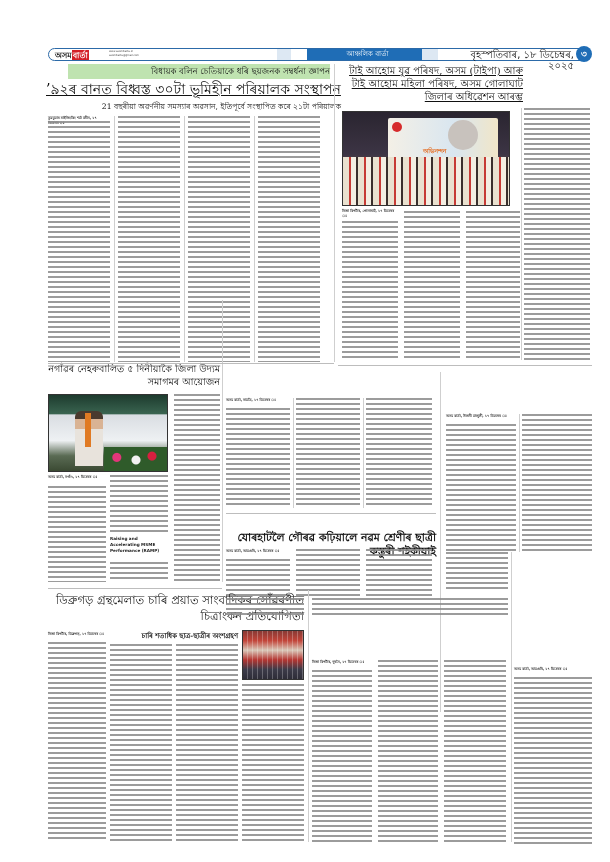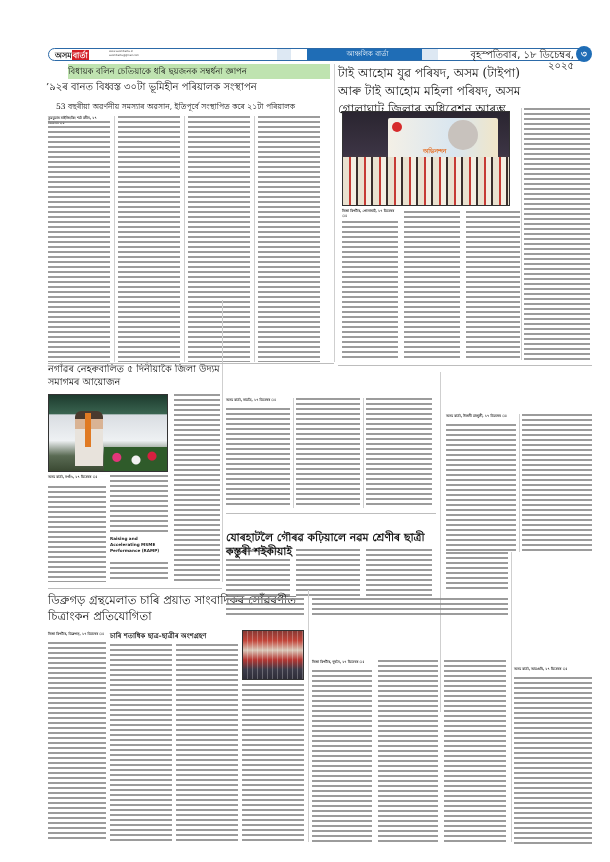--- a/index.html
+++ b/index.html
@@ -5,21 +5,21 @@
   * { box-sizing: border-box; margin: 0; padding: 0; }
   html, body { width: 610px; height: 862px; background: #ffffff; overflow: hidden; }
   body { font-family: "DejaVu Sans", sans-serif; color: #111; position: relative; }
   .abs { position: absolute; }
   .filler {
     background-image: repeating-linear-gradient(to bottom, #8a8a8a 0px, #8a8a8a 1.6px, transparent 1.6px, transparent 5px);
     opacity: 0.85;
   }
   .col-rule { position: absolute; width: 0; border-left: 1px solid #cfcfcf; }
   .hrule { position: absolute; height: 0; border-top: 1px solid #bdbdbd; }
-  .hl { font-family: "DejaVu Serif", serif; color: #111; text-align: left; line-height: 1.15; }
+  .hl { font-family: "DejaVu Serif", serif; color: #111; text-align: right; line-height: 1.15; }
   .photo { position: absolute; overflow: hidden; border: 1px solid #333; }
 
   
   #masthead { left: 48px; top: 48px; width: 542px; height: 13px; border: 1px solid #2c6aa8; border-radius: 7px 7px 7px 7px; background: #fff; }
   #masthead .logo { position: absolute; left: 6px; top: 0px; font-size: 8px; font-weight: bold; color: #1a1a1a; font-family: "DejaVu Serif", serif; }
   #masthead .logo .red { color: #fff; background: #d41f26; padding: 0 1px; }
   #masthead .webline { position: absolute; left: 60px; top: 1px; font-size: 2.6px; color: #444; line-height: 3.5px; }
   #masthead .blk1 { position: absolute; left: 228px; top: 0; width: 14px; height: 11px; background: #dde8f3; }
   #masthead .section { position: absolute; left: 258px; top: 0; width: 115px; height: 11px; background: #1f6db6; color: #fff; font-size: 7px; line-height: 11px; text-align: center; padding-left: 6px; }
   #masthead .blk2 { position: absolute; left: 373px; top: 0; width: 16px; height: 11px; background: #dde8f3; }
@@ -37,34 +37,34 @@
   </span>
   <span class="blk1"></span>
   <span class="section">আঞ্চলিক বাৰ্তা</span>
   <span class="blk2"></span>
   <span class="date">বৃহস্পতিবাৰ, ১৮ ডিচেম্বৰ, ২০২৫</span>
   <span class="pageno">৩</span>
 </div>
 
 <div class="abs" style="left:48px; top:64px; width:282px; height:298px;">
   <div class="hl" style="position:absolute; left:20px; top:0; width:262px; height:15px; background:#bfe3b0; font-size:8.5px; line-height:15px;">বিধায়ক বলিন চেতিয়াকে ধৰি ছয়জনক সম্বৰ্ধনা জ্ঞাপন</div>
-  <div class="hl" style="position:absolute; left:-2px; top:17px; width:290px; font-size:10px; white-space:nowrap;">’৯২ৰ বানত বিধ্বস্ত ৩০টা ভূমিহীন পৰিয়ালক সংস্থাপন</div>
-  <div class="hl" style="position:absolute; left:8px; top:39px; width:285px; font-size:7.6px; white-space:nowrap;">53 বছৰীয়া অৱৰ্ণনীয় সমস্যাৰ অৱসান, ইতিপূৰ্বে সংস্থাপিত কৰে ২১টা পৰিয়ালক</div>
+  <div class="hl" style="position:absolute; left:-2px; top:17px; width:290px; font-size:14px; white-space:nowrap;text-decoration:underline;">’৯২ৰ বানত বিধ্বস্ত ৩০টা ভূমিহীন পৰিয়ালক সংস্থাপন</div>
+  <div class="hl" style="position:absolute; left:8px; top:39px; width:285px; font-size:7.6px; white-space:nowrap;">21 বছৰীয়া অৱৰ্ণনীয় সমস্যাৰ অৱসান, ইতিপূৰ্বে সংস্থাপিত কৰে ২১টা পৰিয়ালক</div>
   <div style="position:absolute; left:0; top:52px; width:60px; font-size:3.4px; font-weight:bold; line-height:5px;">ডুমডুমাৰ ৰাইজিংকিং শৰ্মা বৰীন, ১৭ ডিচেম্বৰ ঃ</div>
   <div class="abs filler" style="left:0; top:57px; width:62px; height:241px;"></div>
   <div class="abs filler" style="left:70px; top:52px; width:62px; height:246px;"></div>
   <div class="abs filler" style="left:140px; top:52px; width:62px; height:246px;"></div>
   <div class="abs filler" style="left:210px; top:52px; width:62px; height:246px;"></div>
   <div class="col-rule" style="left:66px; top:52px; height:246px;"></div>
   <div class="col-rule" style="left:136px; top:52px; height:246px;"></div>
   <div class="col-rule" style="left:206px; top:52px; height:246px;"></div>
 </div>
 
 <div class="abs" style="left:338px; top:64px; width:252px; height:300px;">
-  <div class="hl" style="position:absolute; left:0; top:0; width:185px; font-size:12px; line-height:18px;">টাই আহোম যুৱ পৰিষদ, অসম (টাইপা) আৰু টাই আহোম মহিলা পৰিষদ, অসম গোলাঘাট জিলাৰ অধিৱেশন আৰম্ভ</div>
+  <div class="hl" style="position:absolute; left:0; top:0; width:185px; font-size:10px; line-height:13px;text-decoration:underline;">টাই আহোম যুৱ পৰিষদ, অসম (টাইপা) আৰু টাই আহোম মহিলা পৰিষদ, অসম গোলাঘাট জিলাৰ অধিৱেশন আৰম্ভ</div>
   <div class="photo" style="left:4px; top:47px; width:168px; height:95px; background:linear-gradient(#2a2530 0%, #3c3444 45%, #6f5b55 70%, #9a8772 100%);">
     <div style="position:absolute; left:45px; top:6px; width:110px; height:45px; background:linear-gradient(90deg,#f4f0e6,#d9e6f0 60%,#f1e6c8); border-radius:2px;">
       <div style="position:absolute; left:4px; top:4px; width:10px; height:10px; border-radius:50%; background:#d62b2b;"></div>
       <div style="position:absolute; left:60px; top:2px; width:30px; height:30px; border-radius:50%; background:#c8c2bd;"></div>
       <div style="position:absolute; left:35px; top:28px; font-size:6px; color:#e46a1e; font-weight:bold;">অভিনন্দন</div>
     </div>
     <div style="position:absolute; left:0; bottom:0; width:100%; height:48px; background:repeating-linear-gradient(90deg,#e9e1cf 0 6px,#c63b35 6px 8px,#f3eee2 8px 13px,#3a2f2c 13px 15px);"></div>
   </div>
   <div class="abs filler" style="left:186px; top:44px; width:66px; height:252px;"></div>
   <div style="position:absolute; left:4px; top:145px; width:56px; font-size:3.4px; font-weight:bold; line-height:5px;">নিজা বিপৰ্টাৰ, গোলাঘাট, ১৭ ডিচেম্বৰ ঃ</div>

